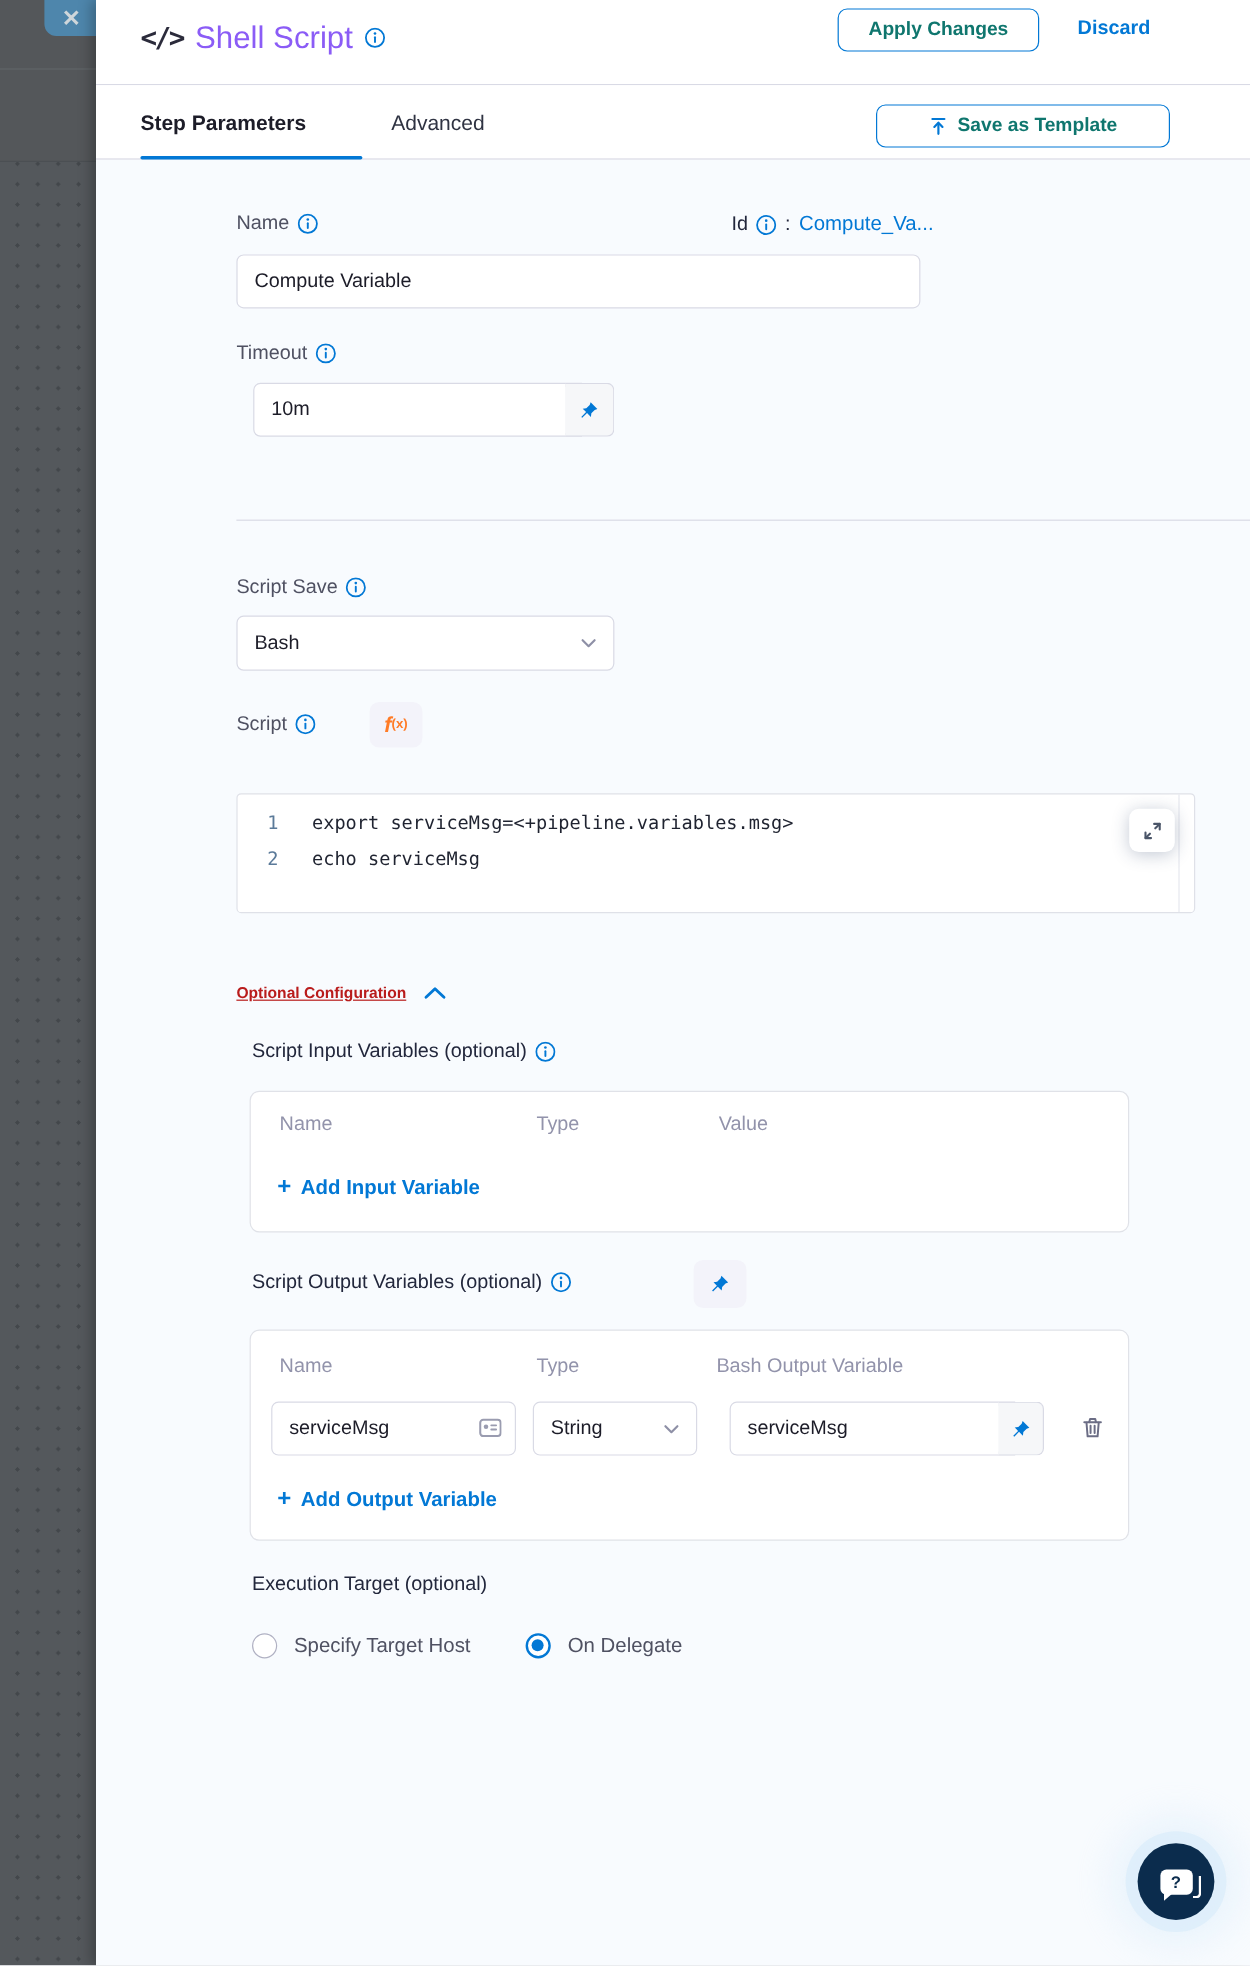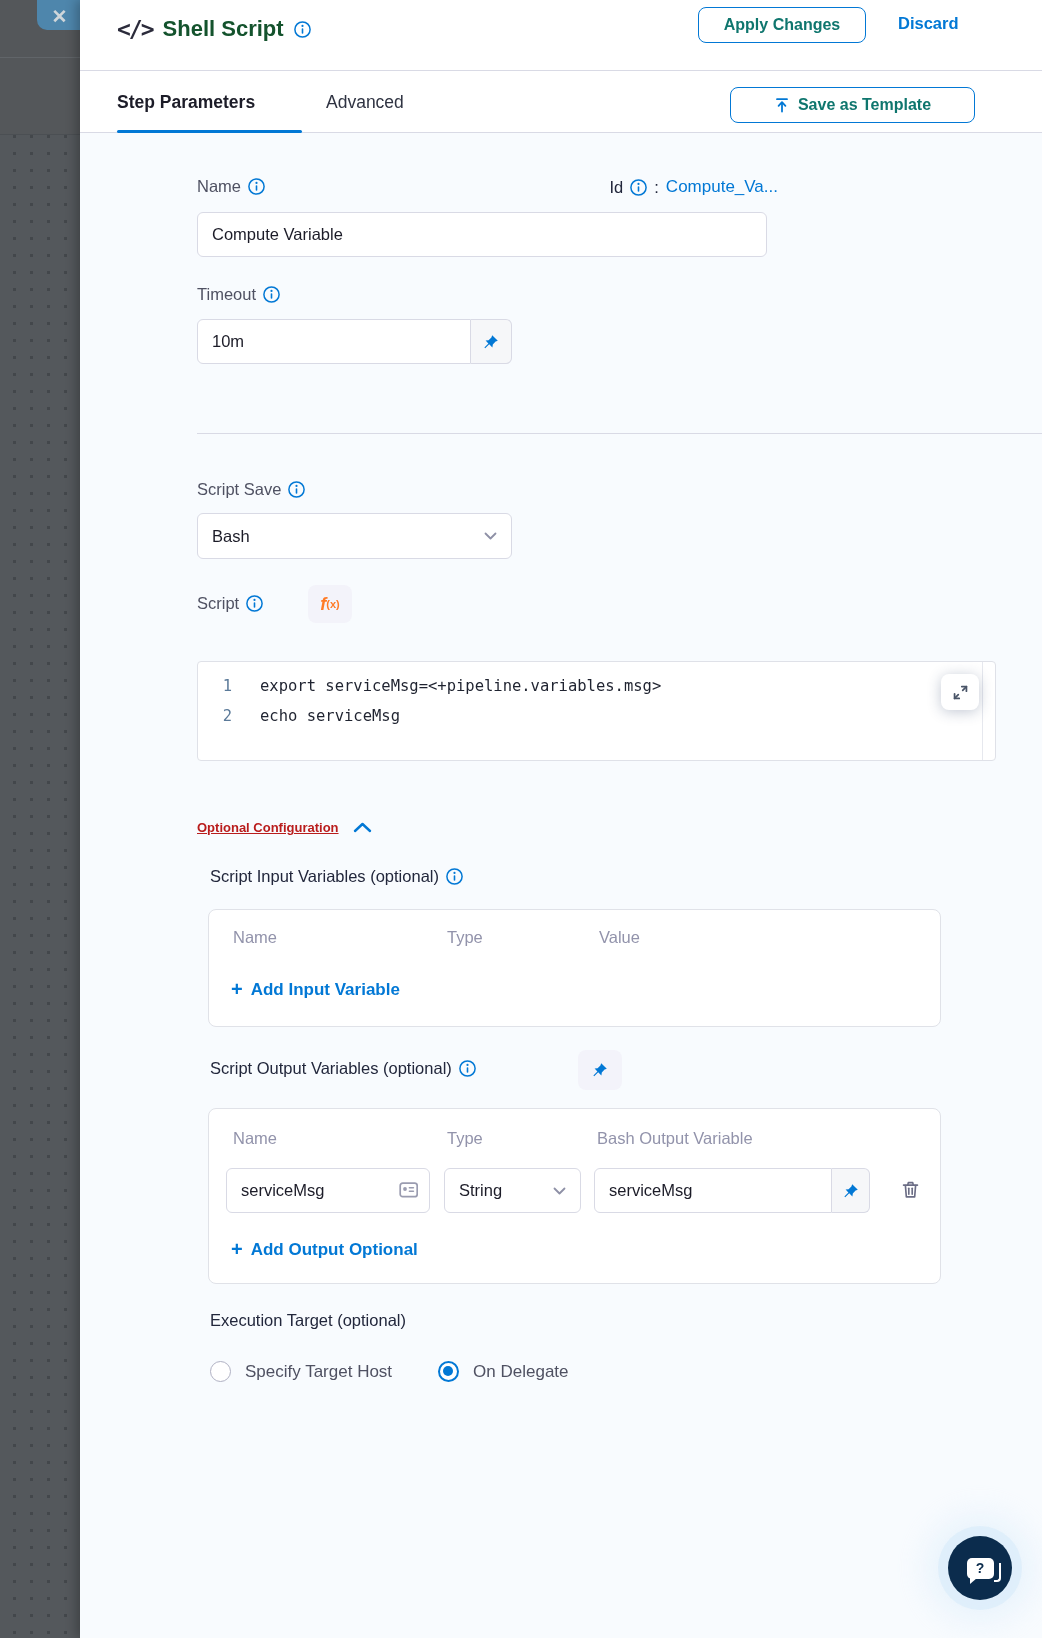--- a/index.html
+++ b/index.html
@@ -22,21 +22,21 @@
     left:37px; top:0; width:45px; height:30px; background:#4e86ac;
     border-radius:0 0 0 10px; display:flex; align-items:flex-end; justify-content:center;
     color:#cfd6da; font-size:19px; font-weight:bold; line-height:26px; cursor:pointer;
   }
 
   
   .panel { left:80px; top:0; width:962px; height:1638px; background:#f8fbfe; box-shadow:-4px 0 10px rgba(0,0,0,.25); }
   .hdr { left:80px; top:0; width:962px; height:71px; background:#fff; border-bottom:1px solid #d9dae5; }
   .hdr-title-wrap { left:117px; top:16px; display:flex; align-items:center; gap:10px; }
   .code-ico { font-family:"DejaVu Sans Mono", monospace; font-size:23px; font-weight:bold; color:#2b2b3b; letter-spacing:-2px; }
-  .title { font-size:22px; font-weight:bold; color:#14532d; }
+  .title { font-size:26px; font-weight:normal; color:#8b5cf6; }
   .btn-outline {
     display:inline-flex; align-items:center; gap:8px; background:#fff; color:#0f766e;
     border:1.5px solid #0278d5; border-radius:8px; font-size:16px; font-weight:bold; cursor:pointer;
     justify-content:center;
   }
   .apply-btn { left:698px; top:7px; width:168px; height:36px; }
   .discard { left:898px; top:14px; font-size:16.5px; font-weight:bold; color:#0278d5; cursor:pointer; }
 
   .tabs { left:80px; top:71px; width:962px; height:62px; background:#fff; border-bottom:1px solid #d9dae5; }
   .tab1 { left:117px; top:92px; font-size:17.5px; font-weight:bold; color:#1c1c28; cursor:pointer; }
@@ -53,21 +53,21 @@
     padding:0 14px; font-family:"Liberation Sans", sans-serif; outline:none; width:100%; height:100%;
   }
   .selbox {
     background:#fff; border:1px solid #d9dae5; border-radius:6px; display:flex; align-items:center;
     justify-content:space-between; padding:0 14px; font-size:16.5px; color:#1c1c28; cursor:pointer;
   }
   .addon {
     background:#f6f7f9; border:1px solid #d9dae5; border-left:none; border-radius:0 6px 6px 0;
     display:flex; align-items:center; justify-content:center; cursor:pointer;
   }
-  .group-l { border-radius:6px 0 0 6px !important; }
+  .group-l { border-radius:6px 0 0 6px !important;margin-left:14px; }
   .link { color:#0278d5; cursor:pointer; }
   .addlink { font-size:17px; font-weight:bold; color:#0278d5; cursor:pointer; display:flex; align-items:center; gap:8px; }
   .card { background:#fff; border:1px solid #e0e2e8; border-radius:8px; }
   .th { font-size:16.5px; color:#9293ab; }
   .divider { height:1px; background:#d9dae5; }
   .iconbtn { background:#f3f3fa; border-radius:8px; display:flex; align-items:center; justify-content:center; cursor:pointer; }
   .fx-f { color:#ff7b26; font-size:18px; font-style:italic; font-weight:bold; }
   .fx-sub { color:#ff7b26; font-size:11px; vertical-align:sub; font-weight:bold; }
 
   
@@ -315,21 +315,21 @@
       <svg width="16" height="16" viewBox="0 0 16 16">
           <use href="#i-pin"></use>
         </svg>
     </div>
     <svg style="position:absolute; left:692px; top:71px;" width="19" height="19" viewBox="0 0 18.5 18.5">
         <use href="#i-trash"></use>
       </svg>
 
     <div style="position:absolute; left:22px; top:129px;" class="addlink">
       <span style="font-size:20px; font-weight:bold;">+</span>
-      <span>Add Output Optional</span>
+      <span>Add Output Variable</span>
     </div>
   </div>
 
   <div class="abs lbl-dark" style="left:210px; top:1311px;">
     <span>Execution Target (optional)</span>
   </div>
   <div class="abs radio-row" style="left:210px; top:1361px;align-items:center;">
     <span class="radio"></span>
     <span>Specify Target Host</span>
     <span style="width:18px;"></span>

